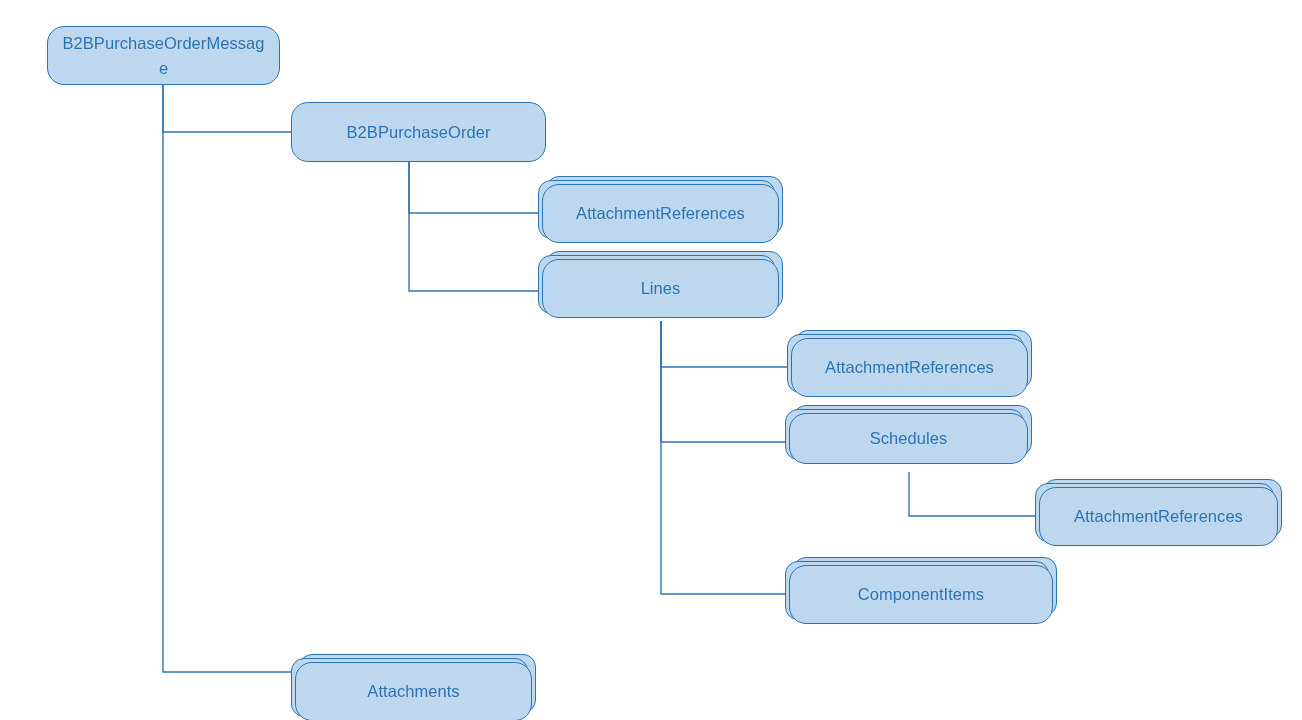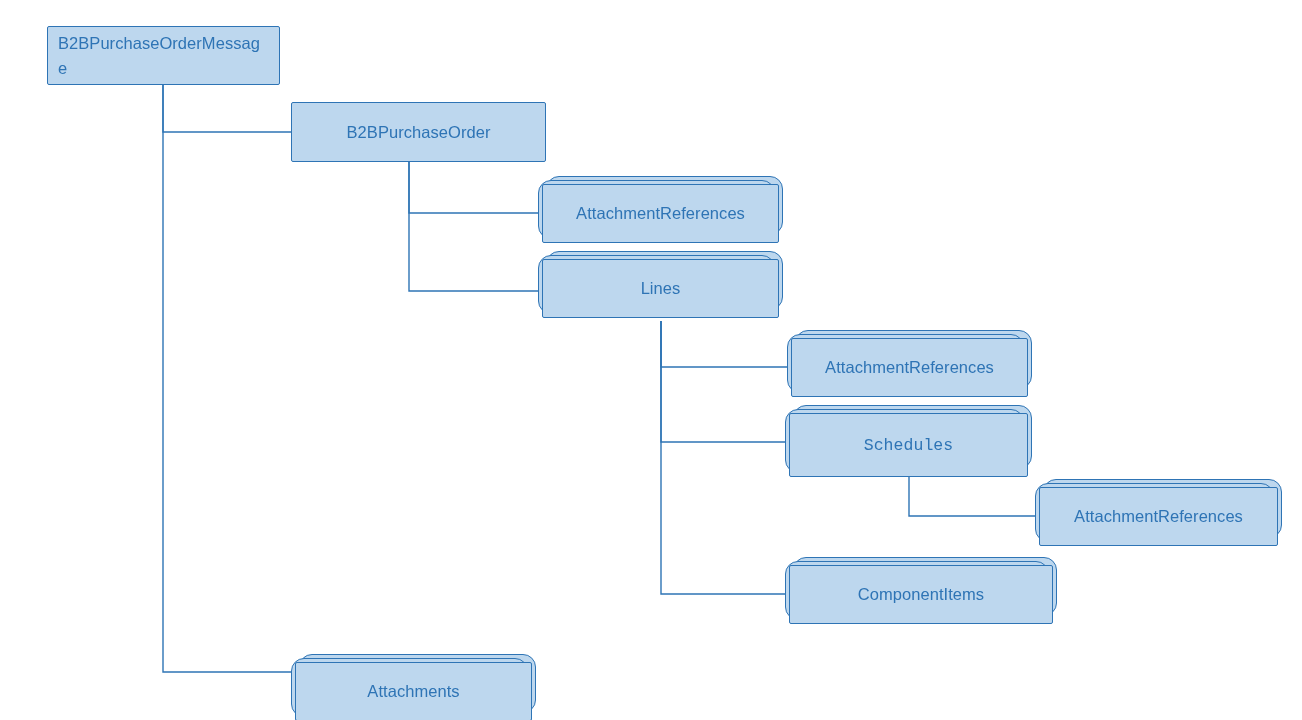--- a/index.html
+++ b/index.html
@@ -57,24 +57,25 @@
   }
   .node-body {
     position: absolute;
     left: 0;
     top: 0;
     width: 100%;
     height: 100%;
     box-sizing: border-box;
     background: #bdd7ee;
     border: 1.4px solid #2e74b5;
-    border-radius: 2px;
+    border-radius: 17px;
     display: flex;
     align-items: center;
     justify-content: center;
+    text-align: center;
     padding: 2px 10px;
     z-index: 2;
   }
   .node-label {
     color: #2e74b5;
     font-size: 16.5px;
     line-height: 25px;
     font-weight: normal;
     letter-spacing: 0.05px;
     word-break: break-all;
@@ -113,21 +114,21 @@
       <div class="node stacked" style="left: 542px; top: 259px; width: 237px; height: 59px;">
         <div class="node-body">
           <span class="node-label">Lines</span>
         </div>
       </div>
       <div class="node stacked" style="left: 791px; top: 338px; width: 237px; height: 59px;">
         <div class="node-body">
           <span class="node-label">AttachmentReferences</span>
         </div>
       </div>
-      <div class="node stacked" style="left: 789px; top: 413px; width: 239px; height: 64px; font-family: Liberation Mono, monospace;">
+      <div class="node stacked" style="left: 789px; top: 413px; width: 239px; height: 51px;">
         <div class="node-body">
           <span class="node-label">Schedules</span>
         </div>
       </div>
       <div class="node stacked" style="left: 1039px; top: 487px; width: 239px; height: 59px;">
         <div class="node-body">
           <span class="node-label">AttachmentReferences</span>
         </div>
       </div>
       <div class="node stacked" style="left: 789px; top: 565px; width: 264px; height: 59px;">

